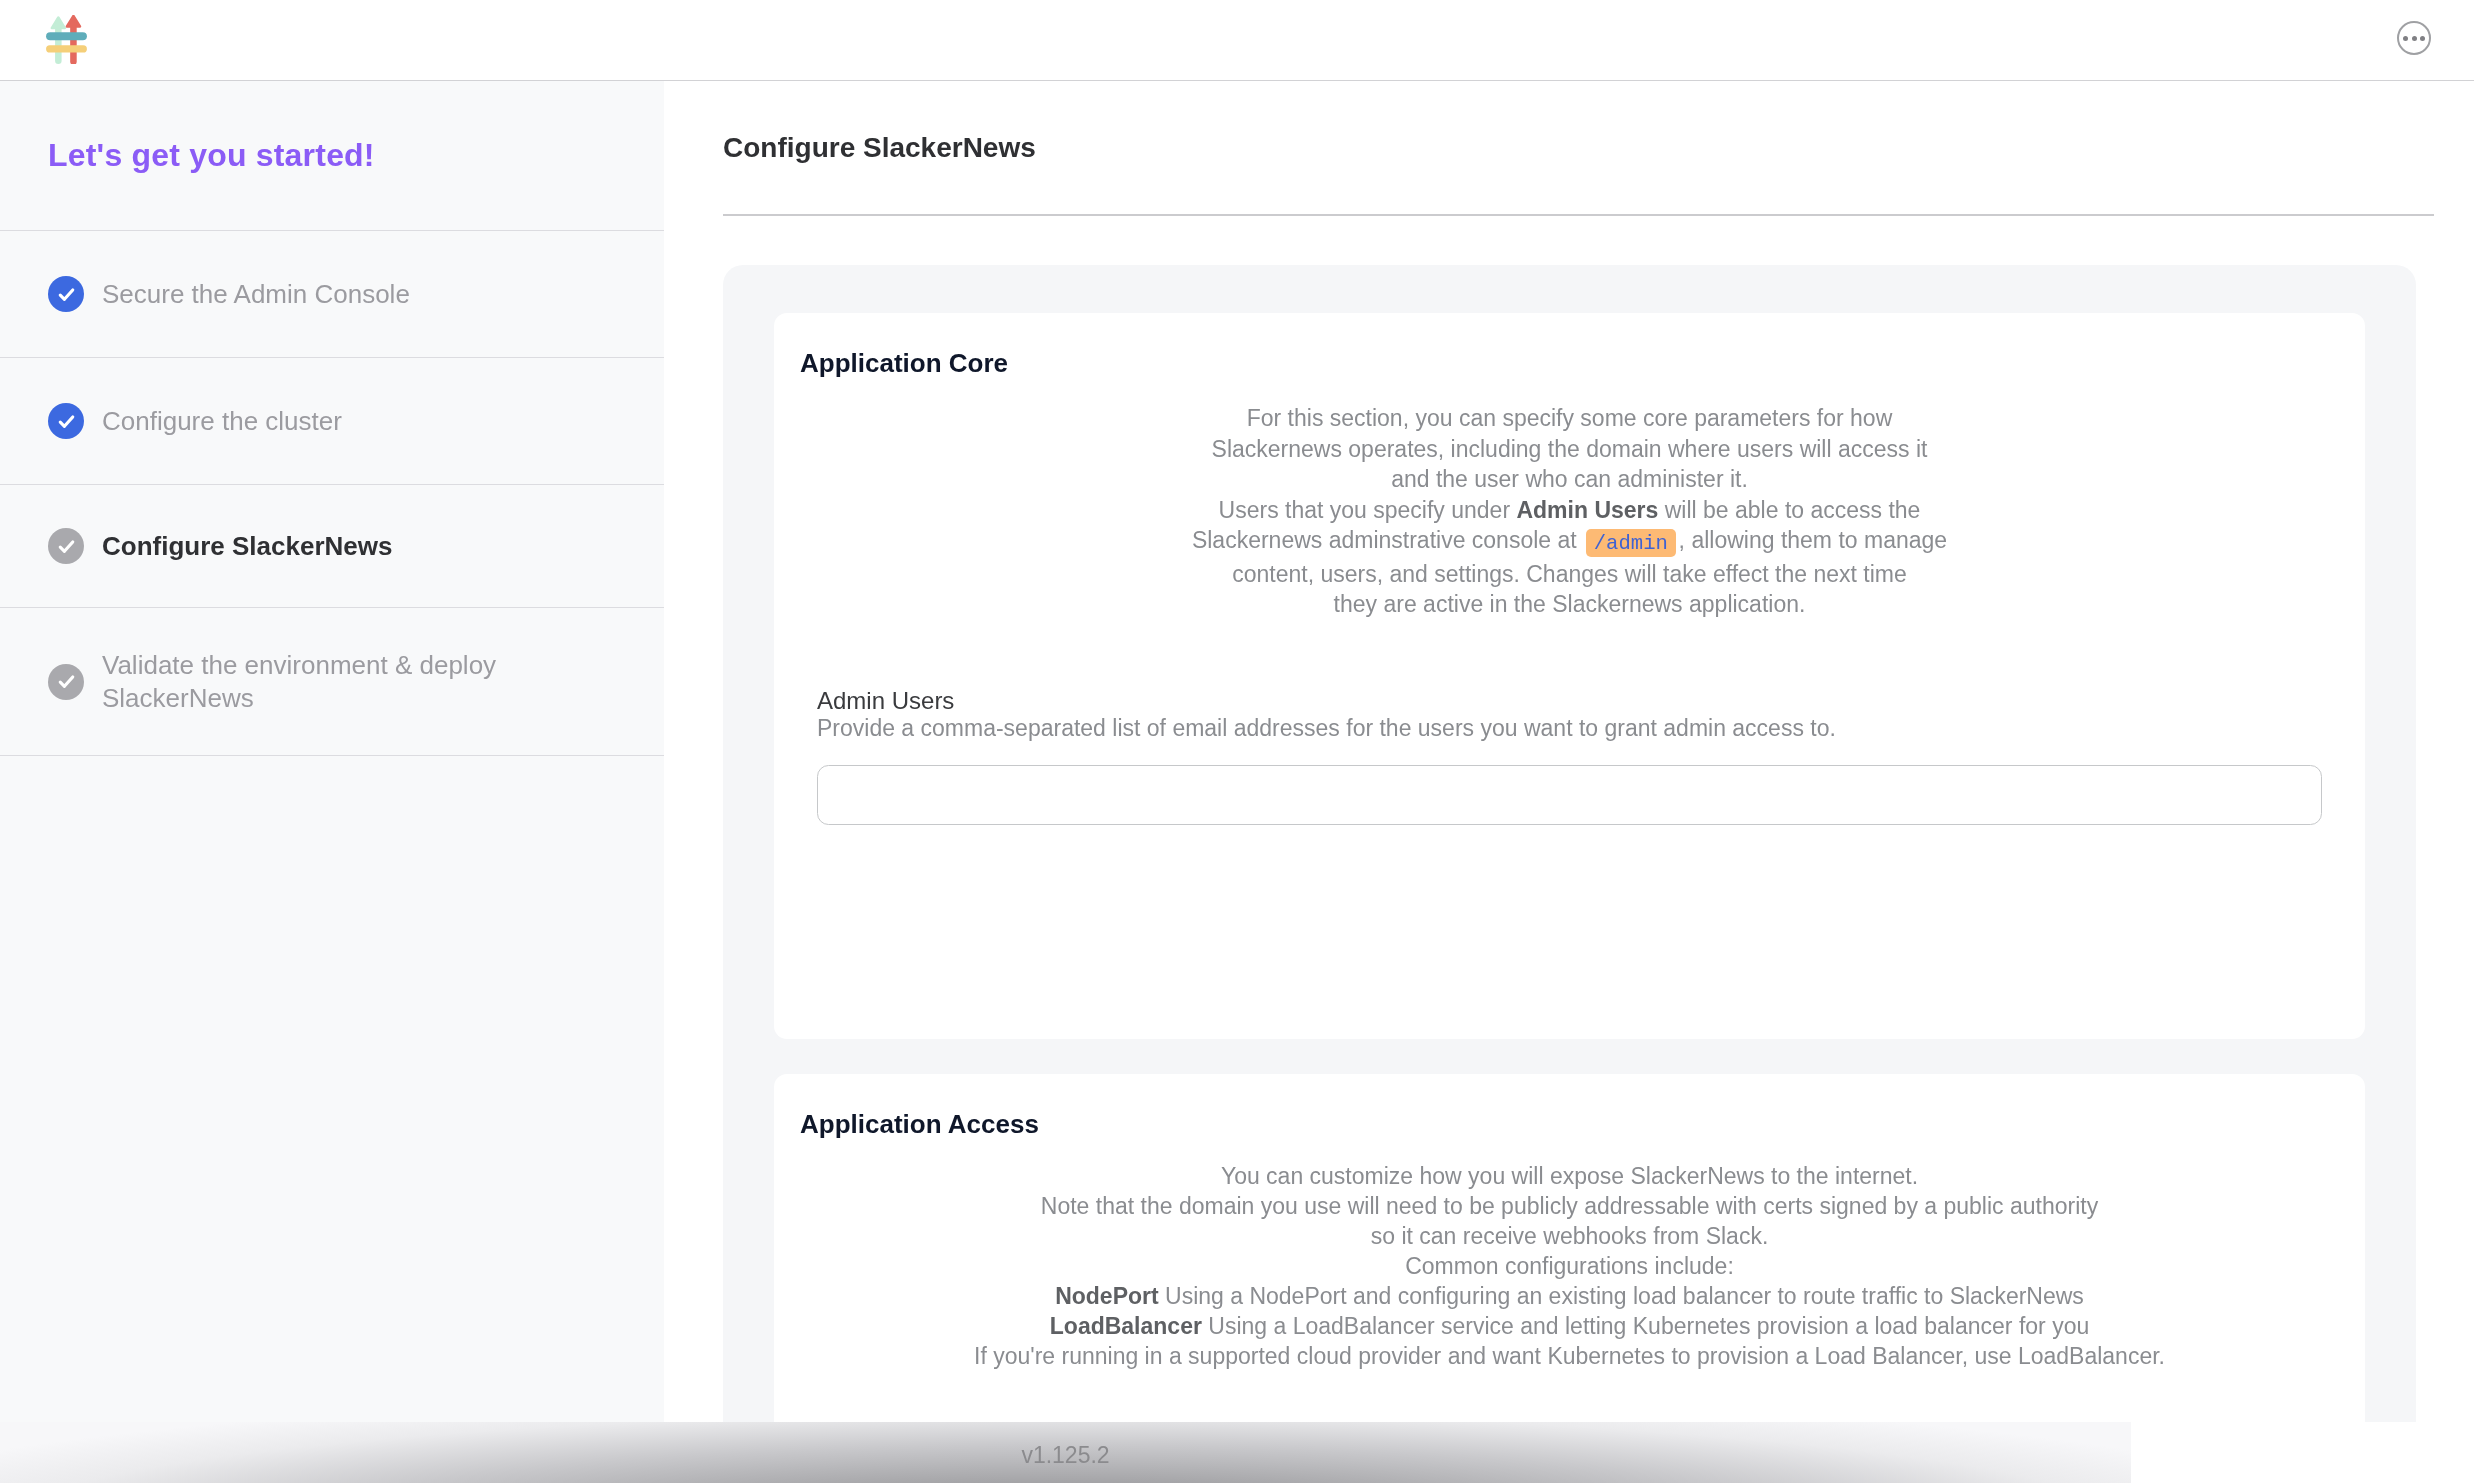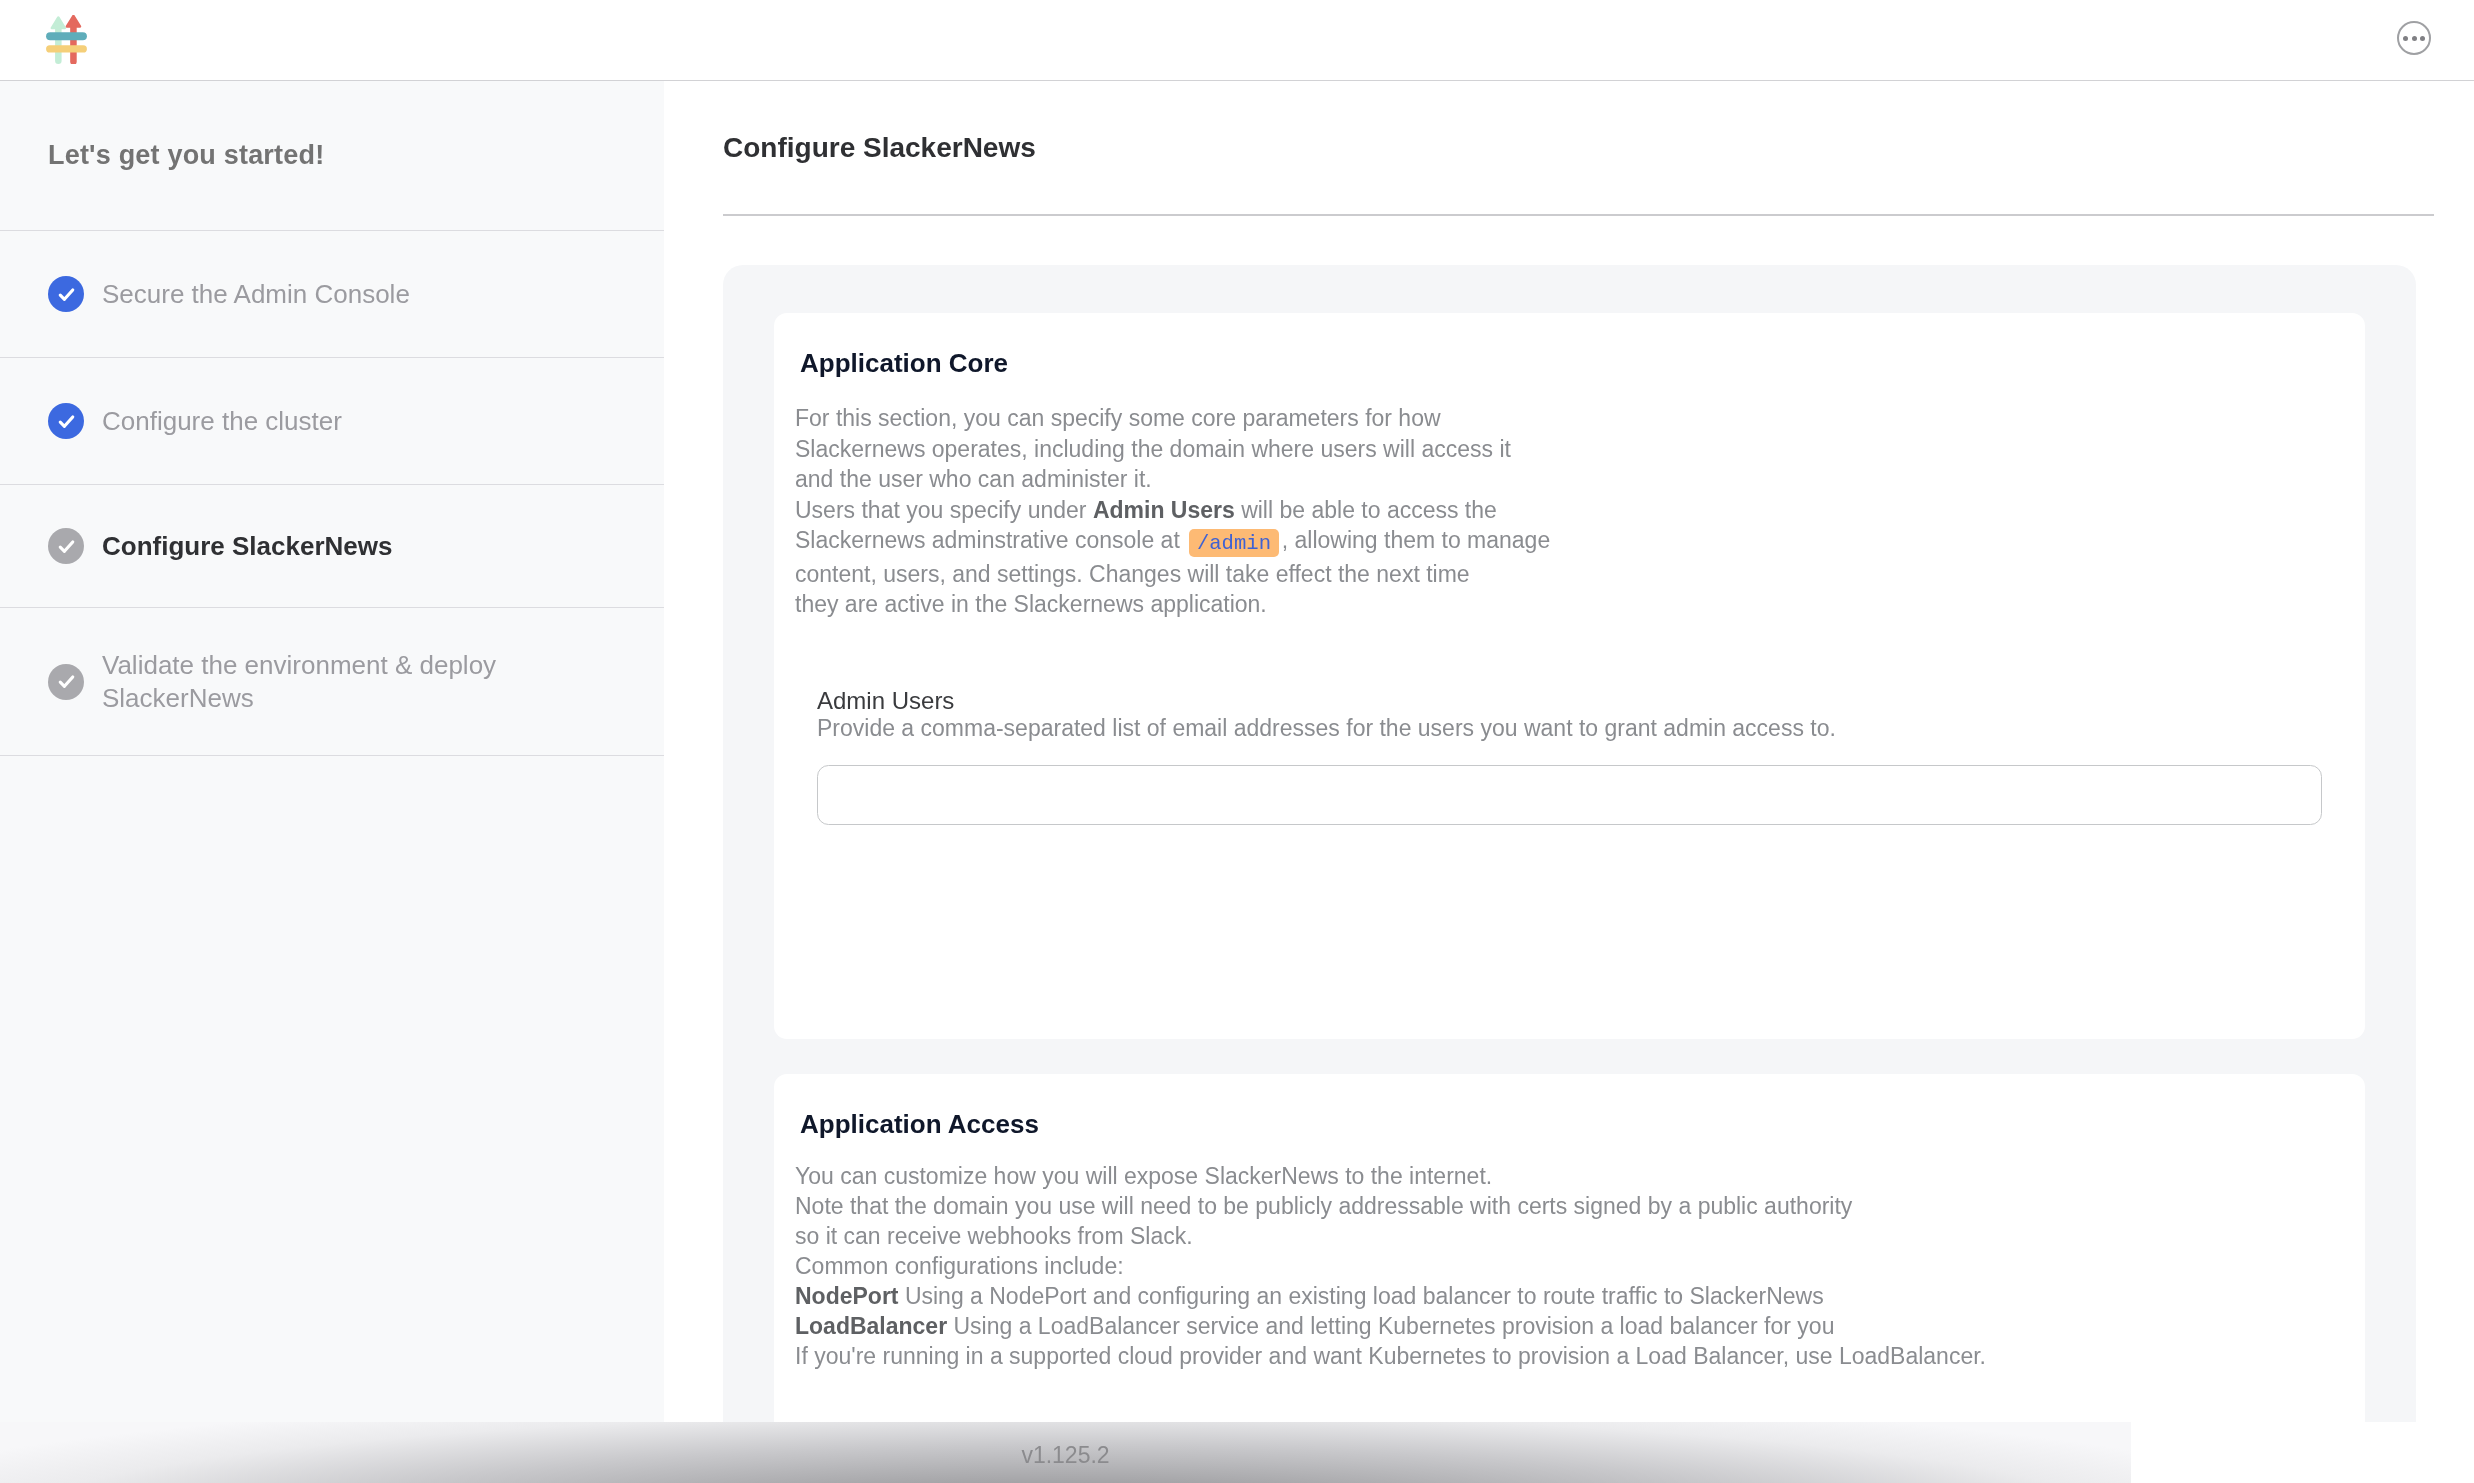--- a/index.html
+++ b/index.html
@@ -27,21 +27,21 @@
 
   
   .sidebar {
     position:absolute; left:0; top:81px; width:664px; height:1341px;
     background:#f8f9fa; z-index:2;
   }
   .sidebar-title-block {
     height:150px; border-bottom:1.6px solid #dcdce0;
     display:flex; align-items:center; padding:0 33px 0 48px;
   }
-  .sidebar-title { font-size:27px; font-weight:700; color:#737373; letter-spacing:0.2px; }
+  .sidebar-title { font-size:32px; font-weight:700; color:#8b5cf6; letter-spacing:0.2px; }
   .step {
     display:flex; align-items:center; gap:18px;
     padding:0 33px 0 48px; border-bottom:1.6px solid #dcdce0; cursor:pointer;
   }
   .step-1,.step-2 { height:127px; }
   .step-3 { height:123px; }
   .step-4 { height:148px; }
   .step-check {
     flex:0 0 36px; width:36px; height:36px; border-radius:50%;
     display:flex; align-items:center; justify-content:center;
@@ -59,21 +59,21 @@
     position:absolute; left:59px; top:184px; width:1693px; height:1157px;
     background:#f5f6f8; border-radius:20px 20px 0 0; overflow:hidden;
   }
   .card {
     background:#ffffff; border-radius:13px; margin:0 51px; width:1591px;
     padding-top:35px; overflow:hidden;
   }
   .card-1 { margin-top:48px; height:726px; }
   .card-2 { margin-top:35px; height:348px; border-radius:13px 13px 0 0; }
   .card-title { font-size:26px; line-height:30px; font-weight:700; color:#0f172a; margin:0 26px; }
-  .card-desc { margin:25px 21px 0; font-size:23px; color:#8a8c90; }
+  .card-desc { margin:25px 21px 0; font-size:23px; color:#8a8c90;text-align:center; }
   .card-1 .card-desc div { line-height:30.5px; }
   .card-2 .card-desc { margin-top:22px; }
   .card-2 .card-desc div { line-height:30px; }
   .run-bold { font-weight:700; color:#5e6063; }
   .run-code {
     font-family:"Liberation Mono","DejaVu Sans Mono",monospace;
     font-size:20.6px; color:#3f62d3; background:#fdba74;
     border-radius:5px; padding:2.5px 8.2px; margin:0 2.5px;
   }
   .field { margin:0 43px; }

